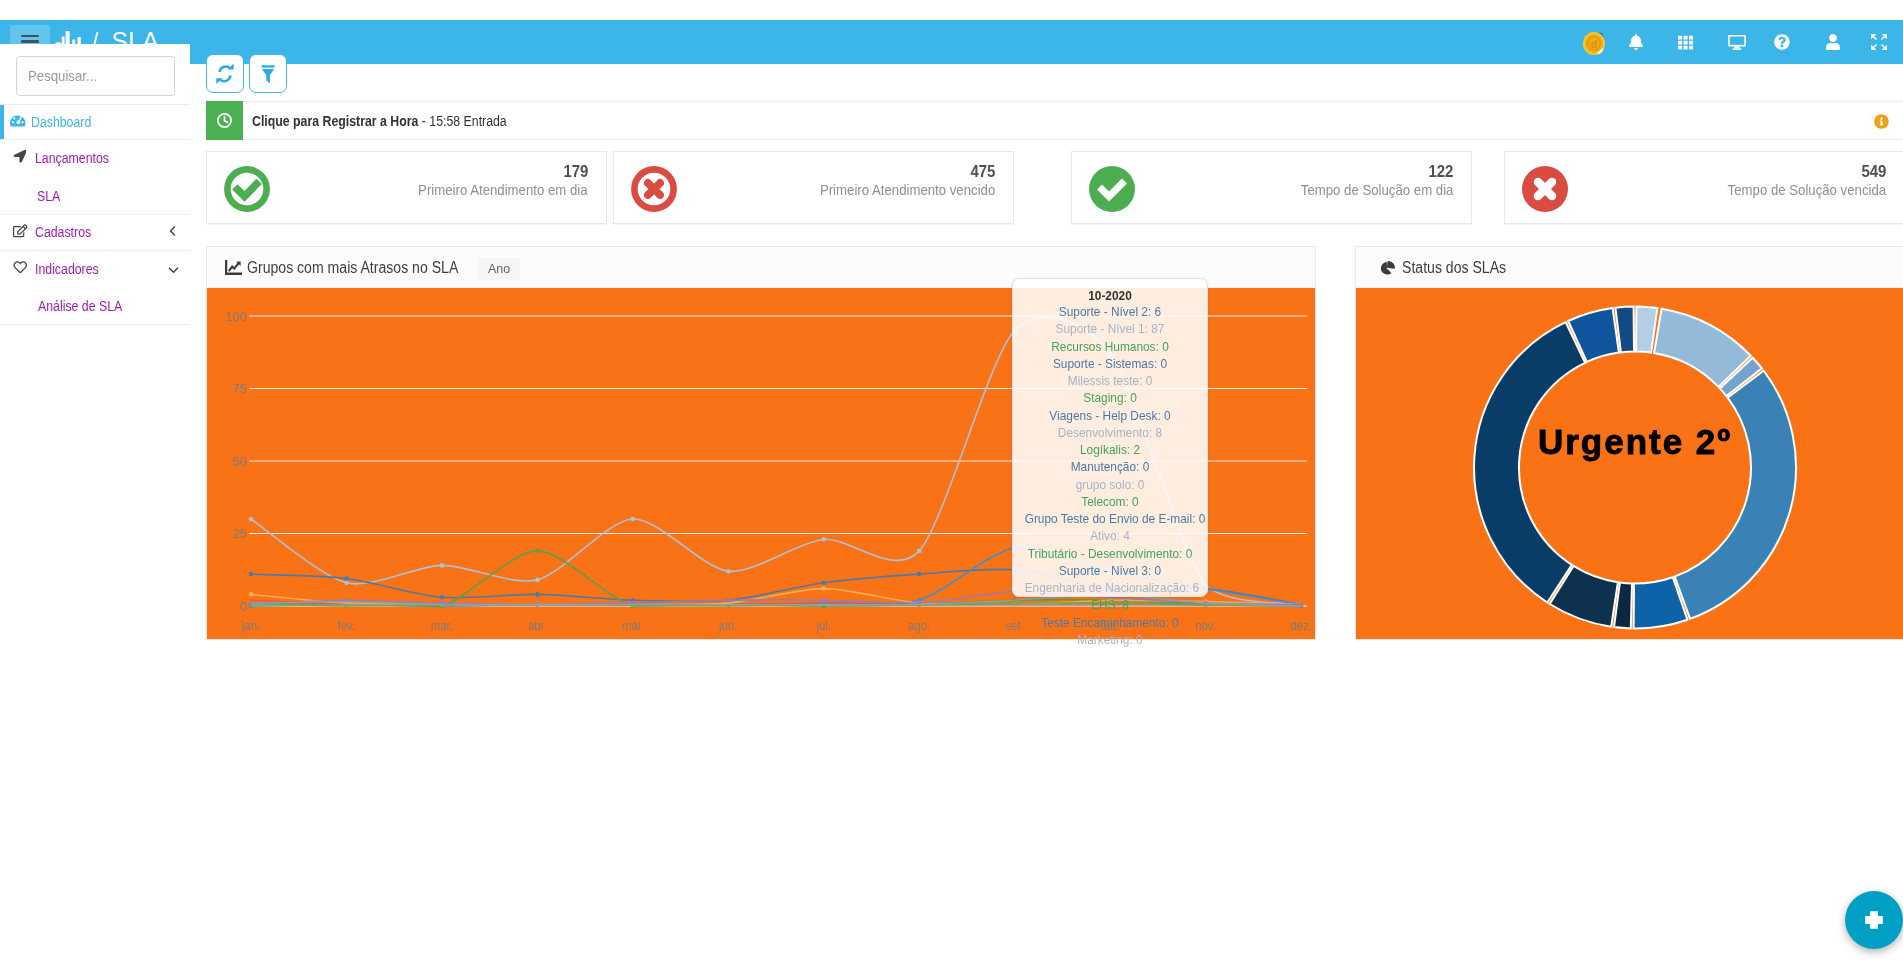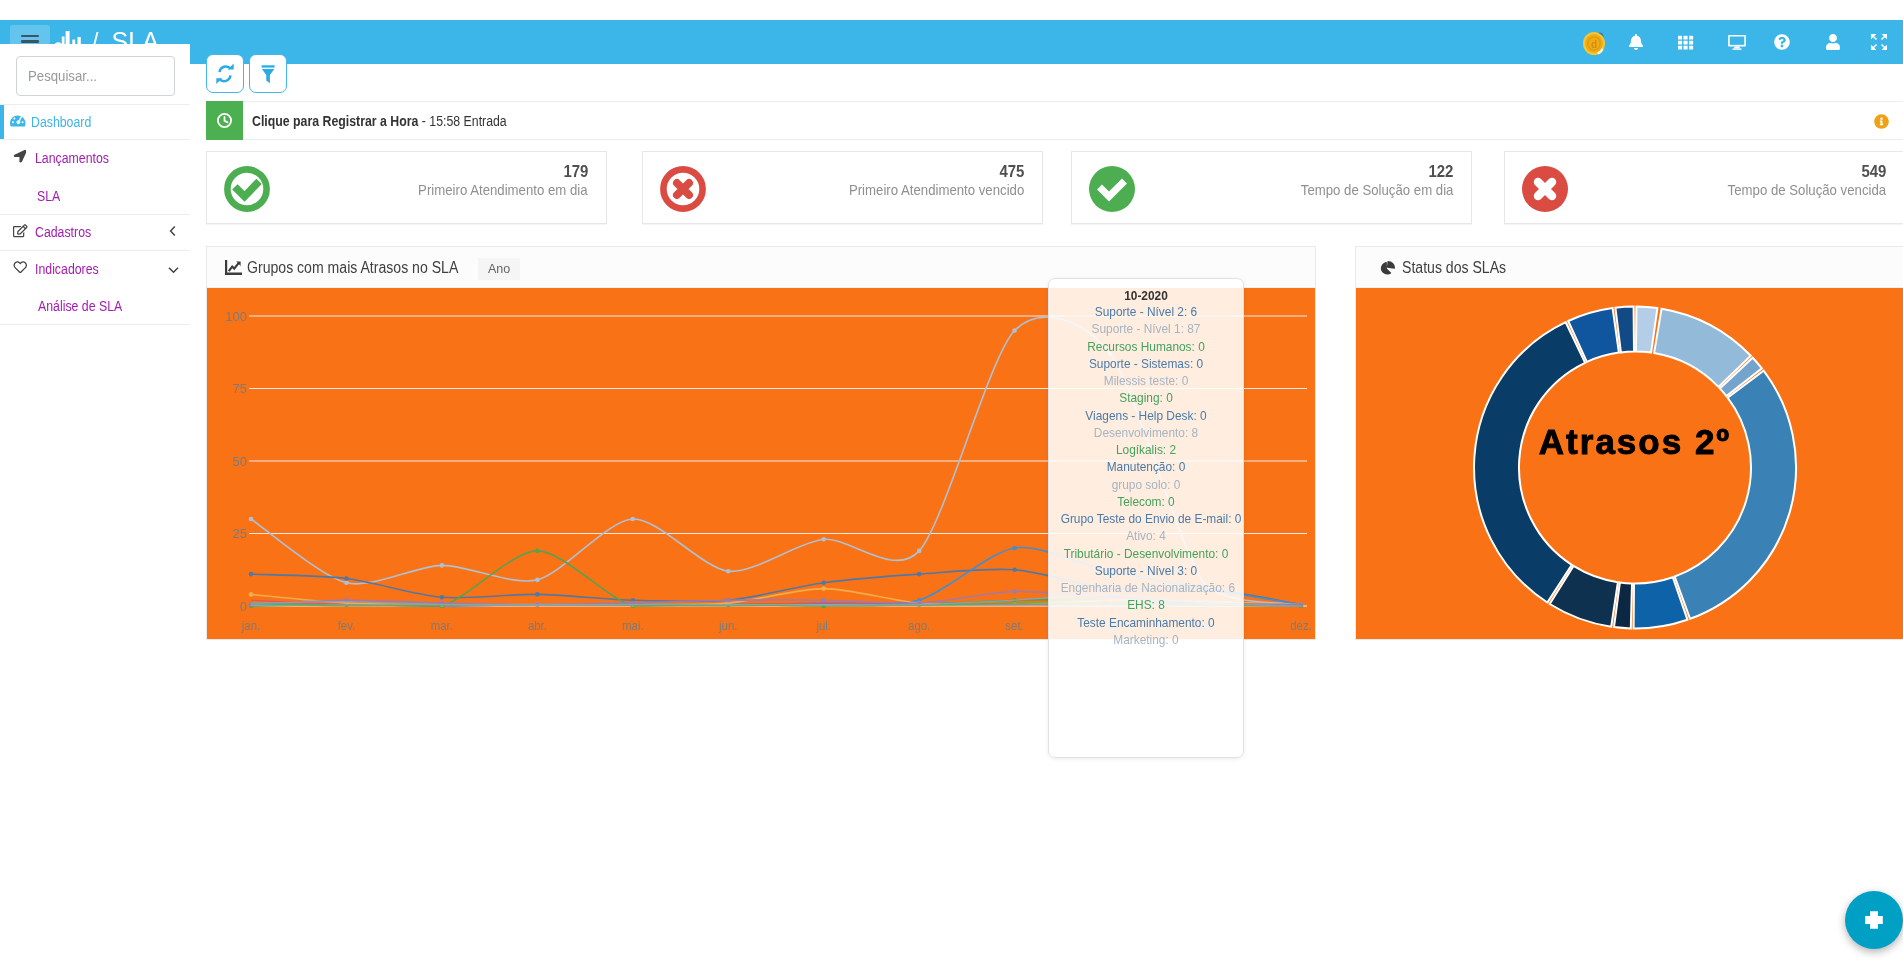--- a/index.html
+++ b/index.html
@@ -30,21 +30,21 @@
 .regtxt { position:absolute; left:45px; top:11px; font-size:14px; color:#333; transform:scaleX(0.88); transform-origin:0 50%; white-space:nowrap; }
 .cards { position:absolute; left:16px; top:107px; width:1689px; }
 .card { position:absolute; top:0; width:401px; height:73px; background:#fff; border:1px solid #e7e7e7; box-shadow:0 1px 1px rgba(0,0,0,0.04); }
 .card .cico { position:absolute; left:17px; top:14px; width:46px; height:46px; }
 .card .num { position:absolute; right:18px; top:11px; font-size:17px; line-height:18px; font-weight:bold; color:#4f4f4f; text-align:right; transform:scaleX(0.88); transform-origin:100% 50%; }
 .card .lbl { position:absolute; right:18px; top:28px; font-size:15px; line-height:19px; color:#8f8f8f; text-align:right; transform:scaleX(0.88); transform-origin:100% 50%; white-space:nowrap; }
 .panel { position:absolute; background:#f97316; border:1px solid #e9e9e9; }
 .phead { position:absolute; left:0; top:0; right:0; height:41px; border-bottom:1px solid #f1f1f1; background:#fcfcfc; }
 .ptitle { position:absolute; left:40px; top:12px; font-size:16px; color:#3f3f3f; transform:scaleX(0.88); transform-origin:0 50%; white-space:nowrap; }
 .fab { position:absolute; left:1845px; top:891px; width:58px; height:58px; border-radius:50%; background:#00a0c4; box-shadow:0 3px 8px rgba(0,0,0,0.3); }
-.tooltip { position:absolute; left:1012px; top:278px; width:196px; height:480px; background:rgba(255,255,255,0.87); border:1px solid #e2e2e2; border-radius:7px; box-shadow:0 1px 4px rgba(0,0,0,0.08); font-size:13.5px; text-align:center;margin-left:36px; }
+.tooltip { position:absolute; left:1012px; top:278px; width:196px; height:319px; background:rgba(255,255,255,0.87); border:1px solid #e2e2e2; border-radius:7px; box-shadow:0 1px 4px rgba(0,0,0,0.08); font-size:13.5px; text-align:center; }
 .tt-title { margin-top:9px; font-weight:bold; color:#333; font-size:13.5px; transform:scaleX(0.88); }
 .tt-line { height:17.26px; line-height:17.26px; white-space:nowrap; font-size:13.5px; transform:scaleX(0.88); }
 </style>
 </head>
 <body>
 
 <div class="hdr">
   <div class="hamb">
       <span style="top:9.5px"></span>
       <span style="top:15.3px"></span>
@@ -174,21 +174,21 @@
   </div>
   <div class="cards">
     <div class="card" style="left:0">
       <span class="cico"><svg width="46" height="46" viewBox="0 0 46 46">
             <circle cx="23" cy="23" r="19.6" fill="none" stroke="#4cae51" stroke-width="6.6"></circle>
             <path d="M13.5 23.5 l7 7 L32.5 18" fill="none" stroke="#4cae51" stroke-width="7.5" stroke-linecap="square"></path>
           </svg></span>
       <div class="num">179</div>
         <div class="lbl">Primeiro Atendimento em dia</div>
     </div>
-    <div class="card" style="left:436px">
+    <div class="card" style="left:407px">
       <span class="cico"><svg width="46" height="46" viewBox="0 0 46 46">
             <circle cx="23" cy="23" r="19.6" fill="none" stroke="#da4b42" stroke-width="6.6"></circle>
             <path d="M16.9 16.9 L29.1 29.1 M29.1 16.9 L16.9 29.1" fill="none" stroke="#da4b42" stroke-width="7.8" stroke-linecap="round"></path>
           </svg></span>
       <div class="num">475</div>
         <div class="lbl">Primeiro Atendimento vencido</div>
     </div>
     <div class="card" style="left:865px">
       <span class="cico"><svg width="46" height="46" viewBox="0 0 46 46">
             <circle cx="23" cy="23" r="23" fill="#4cae51"></circle>
@@ -339,21 +339,21 @@
 <path d="M305.6,19.7A161.0,161.0 0 0 1 394.8,66.7L362.4,97.9A116.0,116.0 0 0 0 298.1,64.1Z" fill="#94bada" stroke="#fff" stroke-width="2"></path>
 <path d="M396.7,68.7A161.0,161.0 0 0 1 405.9,79.4L370.4,107.1A116.0,116.0 0 0 0 363.8,99.4Z" fill="#74a3cd" stroke="#fff" stroke-width="2"></path>
 <path d="M407.6,81.6A161.0,161.0 0 0 1 334.1,329.8L318.7,287.5A116.0,116.0 0 0 0 371.6,108.7Z" fill="#3a82b5" stroke="#fff" stroke-width="2"></path>
 <path d="M331.4,330.7A161.0,161.0 0 0 1 277.6,339.5L278.0,294.5A116.0,116.0 0 0 0 316.8,288.2Z" fill="#0d62a8" stroke="#fff" stroke-width="2"></path>
 <path d="M274.8,339.4A161.0,161.0 0 0 1 258.0,338.1L263.9,293.5A116.0,116.0 0 0 0 276.0,294.5Z" fill="#0c2741" stroke="#fff" stroke-width="2"></path>
 <path d="M255.2,337.7A161.0,161.0 0 0 1 193.7,315.0L217.5,276.9A116.0,116.0 0 0 0 261.9,293.2Z" fill="#0e3150" stroke="#fff" stroke-width="2"></path>
 <path d="M191.3,313.5A161.0,161.0 0 0 1 209.7,33.2L229.1,73.8A116.0,116.0 0 0 0 215.8,275.8Z" fill="#0a3c68" stroke="#fff" stroke-width="2"></path>
 <path d="M212.2,32.0A161.0,161.0 0 0 1 256.6,19.1L262.9,63.6A116.0,116.0 0 0 0 230.9,72.9Z" fill="#10569f" stroke="#fff" stroke-width="2"></path>
 <path d="M259.4,18.7A161.0,161.0 0 0 1 277.6,17.5L278.0,62.5A116.0,116.0 0 0 0 264.9,63.4Z" fill="#114a84" stroke="#fff" stroke-width="2"></path>
     </svg>
-    <div style="position:absolute; left:109px; top:175px; width:340px; text-align:center; font-size:35px; font-weight:bold; letter-spacing:2px; color:#000; -webkit-text-stroke:0.9px #000;">Atrasos 2º</div>
+    <div style="position:absolute; left:109px; top:175px; width:340px; text-align:center; font-size:35px; font-weight:bold; letter-spacing:2px; color:#000; -webkit-text-stroke:0.9px #000;">Urgente 2º</div>
   </div>
 </div>
 
 <div class="tooltip">
     <div class="tt-title">10-2020</div>
 <div class="tt-line" style="color:#4a7aa8">Suporte - Nível 2: 6</div>
 <div class="tt-line" style="color:#a6b4c2">Suporte - Nível 1: 87</div>
 <div class="tt-line" style="color:#44a25c">Recursos Humanos: 0</div>
 <div class="tt-line" style="color:#4a7aa8">Suporte - Sistemas: 0</div>
 <div class="tt-line" style="color:#a6b4c2">Milessis teste: 0</div>

